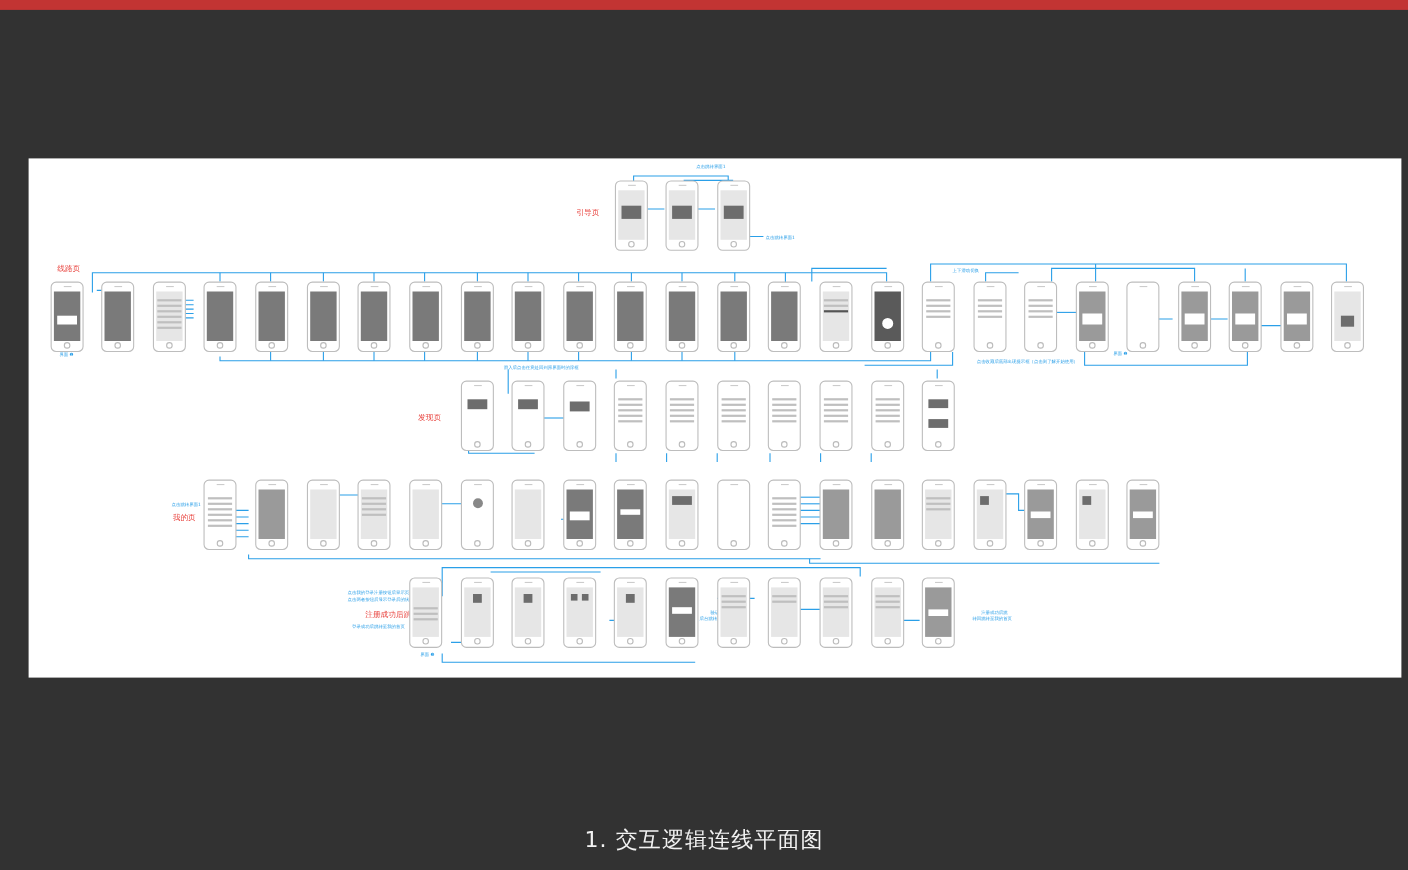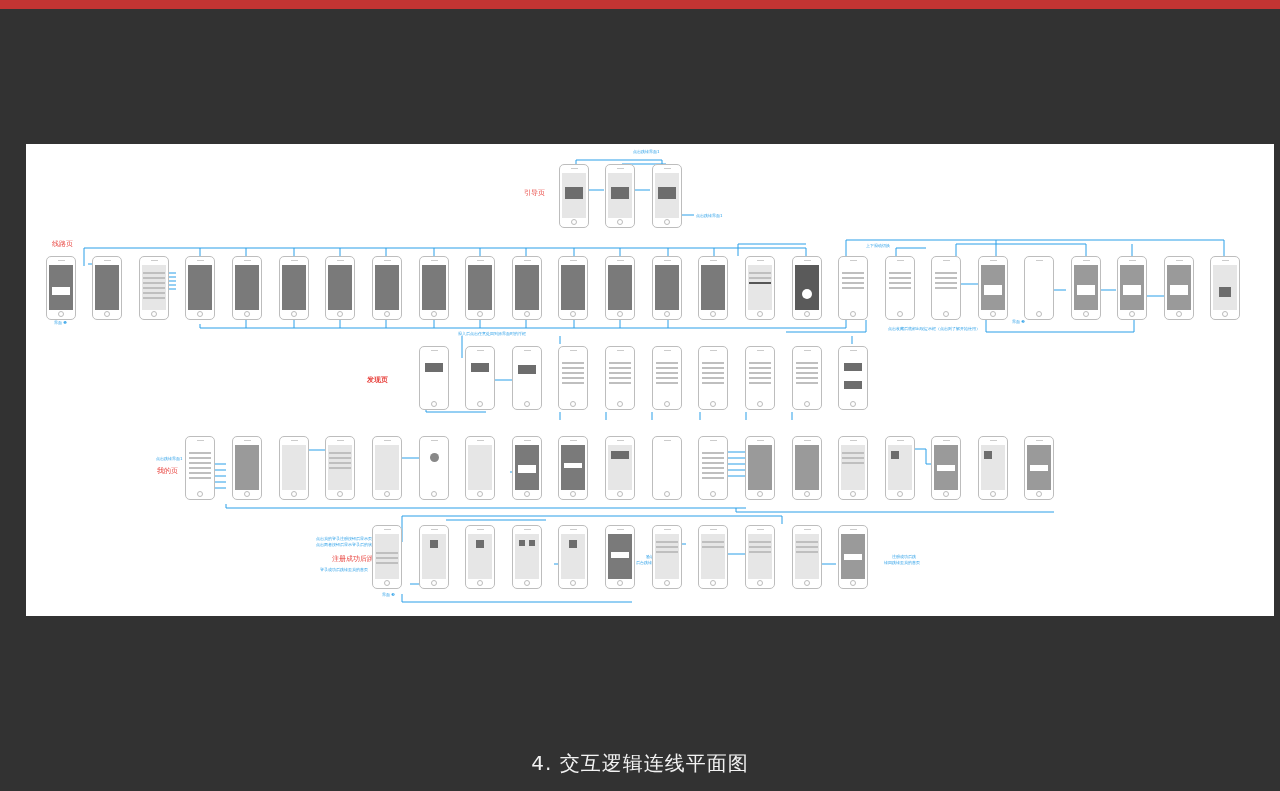--- a/index.html
+++ b/index.html
@@ -313,21 +313,21 @@
       <div class="blk" style="background:#fff;top:28px;height:10px;"></div>
       <span class="home"></span>
     </div>
   <div class="phone" style="left:1184px;top:112px;">
       <span class="spk"></span>
       <div class="scr"></div>
       <div class="blk" style="top:30px;left:8px;width:12px;height:10px;"></div>
       <span class="home"></span>
     </div>
 
-  <div class="label-red" style="left:341px;top:231px;font-weight:bold;">发现页</div>
+  <div class="label-red" style="left:354px;top:231px;">发现页</div>
   <div class="phone" style="left:393px;top:202px;">
       <span class="spk"></span>
       <div class="scr" style="background:#fff"></div>
       <div class="blk" style="top:16px;height:9px;"></div>
       <span class="home"></span>
     </div>
   <div class="phone" style="left:439px;top:202px;">
       <span class="spk"></span>
       <div class="scr" style="background:#fff"></div>
       <div class="blk" style="top:16px;height:9px;"></div>
@@ -645,13 +645,13 @@
       <span class="home"></span>
     </div>
   <div class="phone" style="left:812px;top:381px;">
       <span class="spk"></span>
       <div class="scr mid"></div>
       <div class="blk" style="background:#fff;top:28px;height:6px;"></div>
       <span class="home"></span>
     </div>
 </div>
 
-<div class="caption">4. 交互逻辑连线平面图</div>
+<div class="caption">1. 交互逻辑连线平面图</div>
 
 </body></html>

